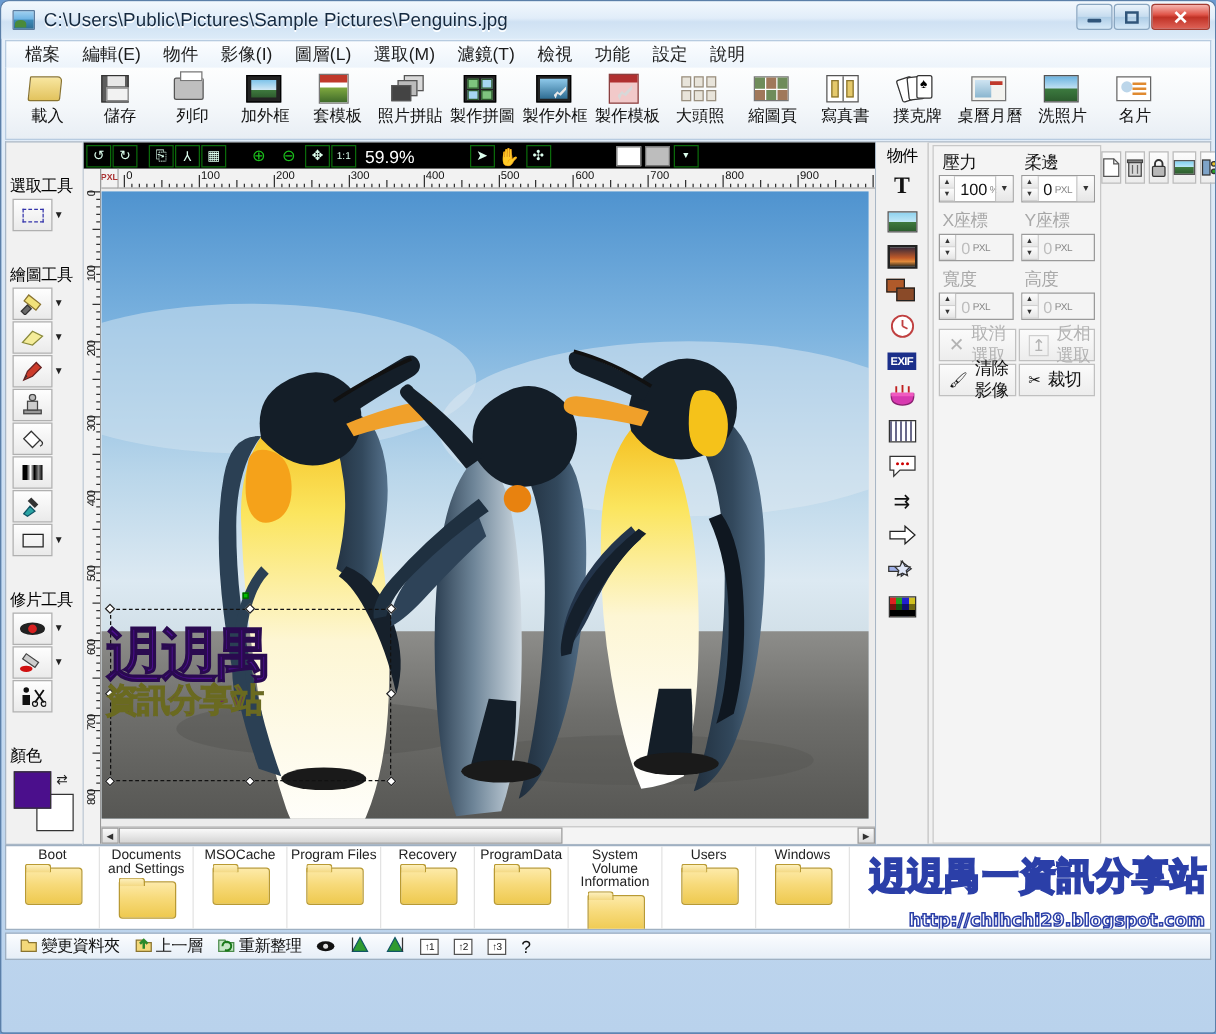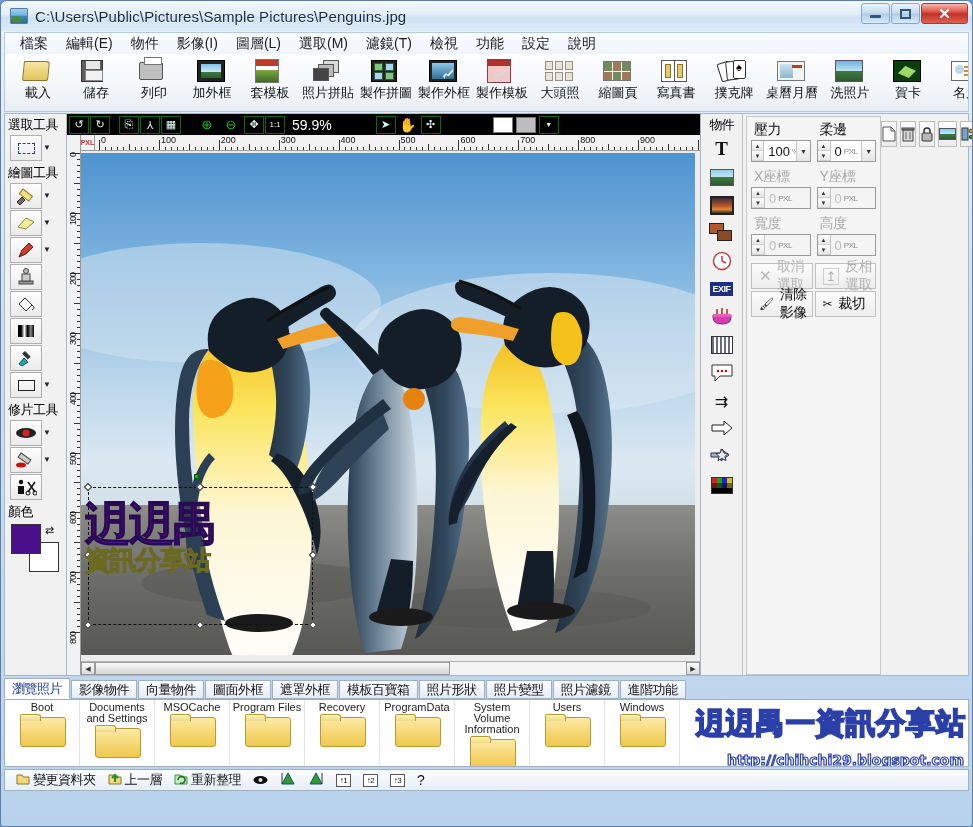--- a/index.html
+++ b/index.html
@@ -145,21 +145,21 @@
   .ic-namecard b{position:absolute;right:3px;top:4px;width:11px;height:2px;background:#e08a30;box-shadow:0 4px 0 #e08a30,0 8px 0 #e08a30;}
 
   
   #mainrow { display:flex; margin:1px 3px 0 3px; height:563px; }
 
   
   #leftcol {
     width:62px; flex:0 0 62px; background:#f1f1f1; border:1px solid #a9b7c6; border-right:none;
     overflow:hidden; position:relative;
   }
-  .sec-title { font-size:13px; color:#000; padding:2px 0 1px 3px; white-space:nowrap; letter-spacing:-.5px;}
+  .sec-title { font-size:13px; color:#000; padding:2px 0 1px 3px; white-space:nowrap; letter-spacing:-.5px;margin-top:24px;}
   .toolrow { display:flex; align-items:center; padding-left:5px; margin-bottom:1px; }
   .toolbtn {
     width:32px;height:26px;border:1px solid #b0b0b0;background:linear-gradient(180deg,#fefefe,#eaeaea);
     display:flex;align-items:center;justify-content:center;position:relative;
   }
   .carat { width:10px;text-align:center;font-size:8px;color:#222;line-height:26px; }
   .swatchwrap{ position:relative; height:56px; margin:2px 0 0 6px; }
   .sw-fg{ position:absolute;left:0;top:0;width:30px;height:30px;background:#4b0f8c;border:1px solid #333; }
   .sw-bg{ position:absolute;left:18px;top:18px;width:30px;height:30px;background:#fff;border:1px solid #333; }
   .sw-swap{ position:absolute;left:34px;top:0;font-size:11px;color:#222; }
@@ -441,26 +441,20 @@
             <b></b>
           </div>
         </div>
         <div class="tb-lb">桌曆月曆</div>
       </div>
       <div class="tb-btn">
         <div class="tb-ico">
           <div class="ic-print2"></div>
         </div>
         <div class="tb-lb">洗照片</div>
-      </div>
-      <div class="tb-btn">
-        <div class="tb-ico">
-          <div class="ic-card"></div>
-        </div>
-        <div class="tb-lb">賀卡</div>
       </div>
       <div class="tb-btn">
         <div class="tb-ico">
           <div class="ic-namecard">
             <i></i>
             <b></b>
           </div>
         </div>
         <div class="tb-lb">名片</div>
       </div>
@@ -1190,32 +1184,20 @@
 
         <div class="panel-tabs">
           <div class="ptab active">圖層</div>
           <div class="ptab">資訊</div>
           <div class="ptab">色板</div>
         </div>
       </div>
     </div>
   </div>
 
-  <div id="bottomtabs">
-      <div class="btab active">瀏覽照片</div>
-      <div class="btab">影像物件</div>
-      <div class="btab">向量物件</div>
-      <div class="btab">圖面外框</div>
-      <div class="btab">遮罩外框</div>
-      <div class="btab">模板百寶箱</div>
-      <div class="btab">照片形狀</div>
-      <div class="btab">照片變型</div>
-      <div class="btab">照片濾鏡</div>
-      <div class="btab">進階功能</div>
-    </div>
 
   <div id="browser">
     <div class="folder">
         <div class="fname">Boot</div>
         <div class="ficon"></div>
       </div>
       <div class="folder">
         <div class="fname">Documents and Settings</div>
         <div class="ficon"></div>
       </div>

